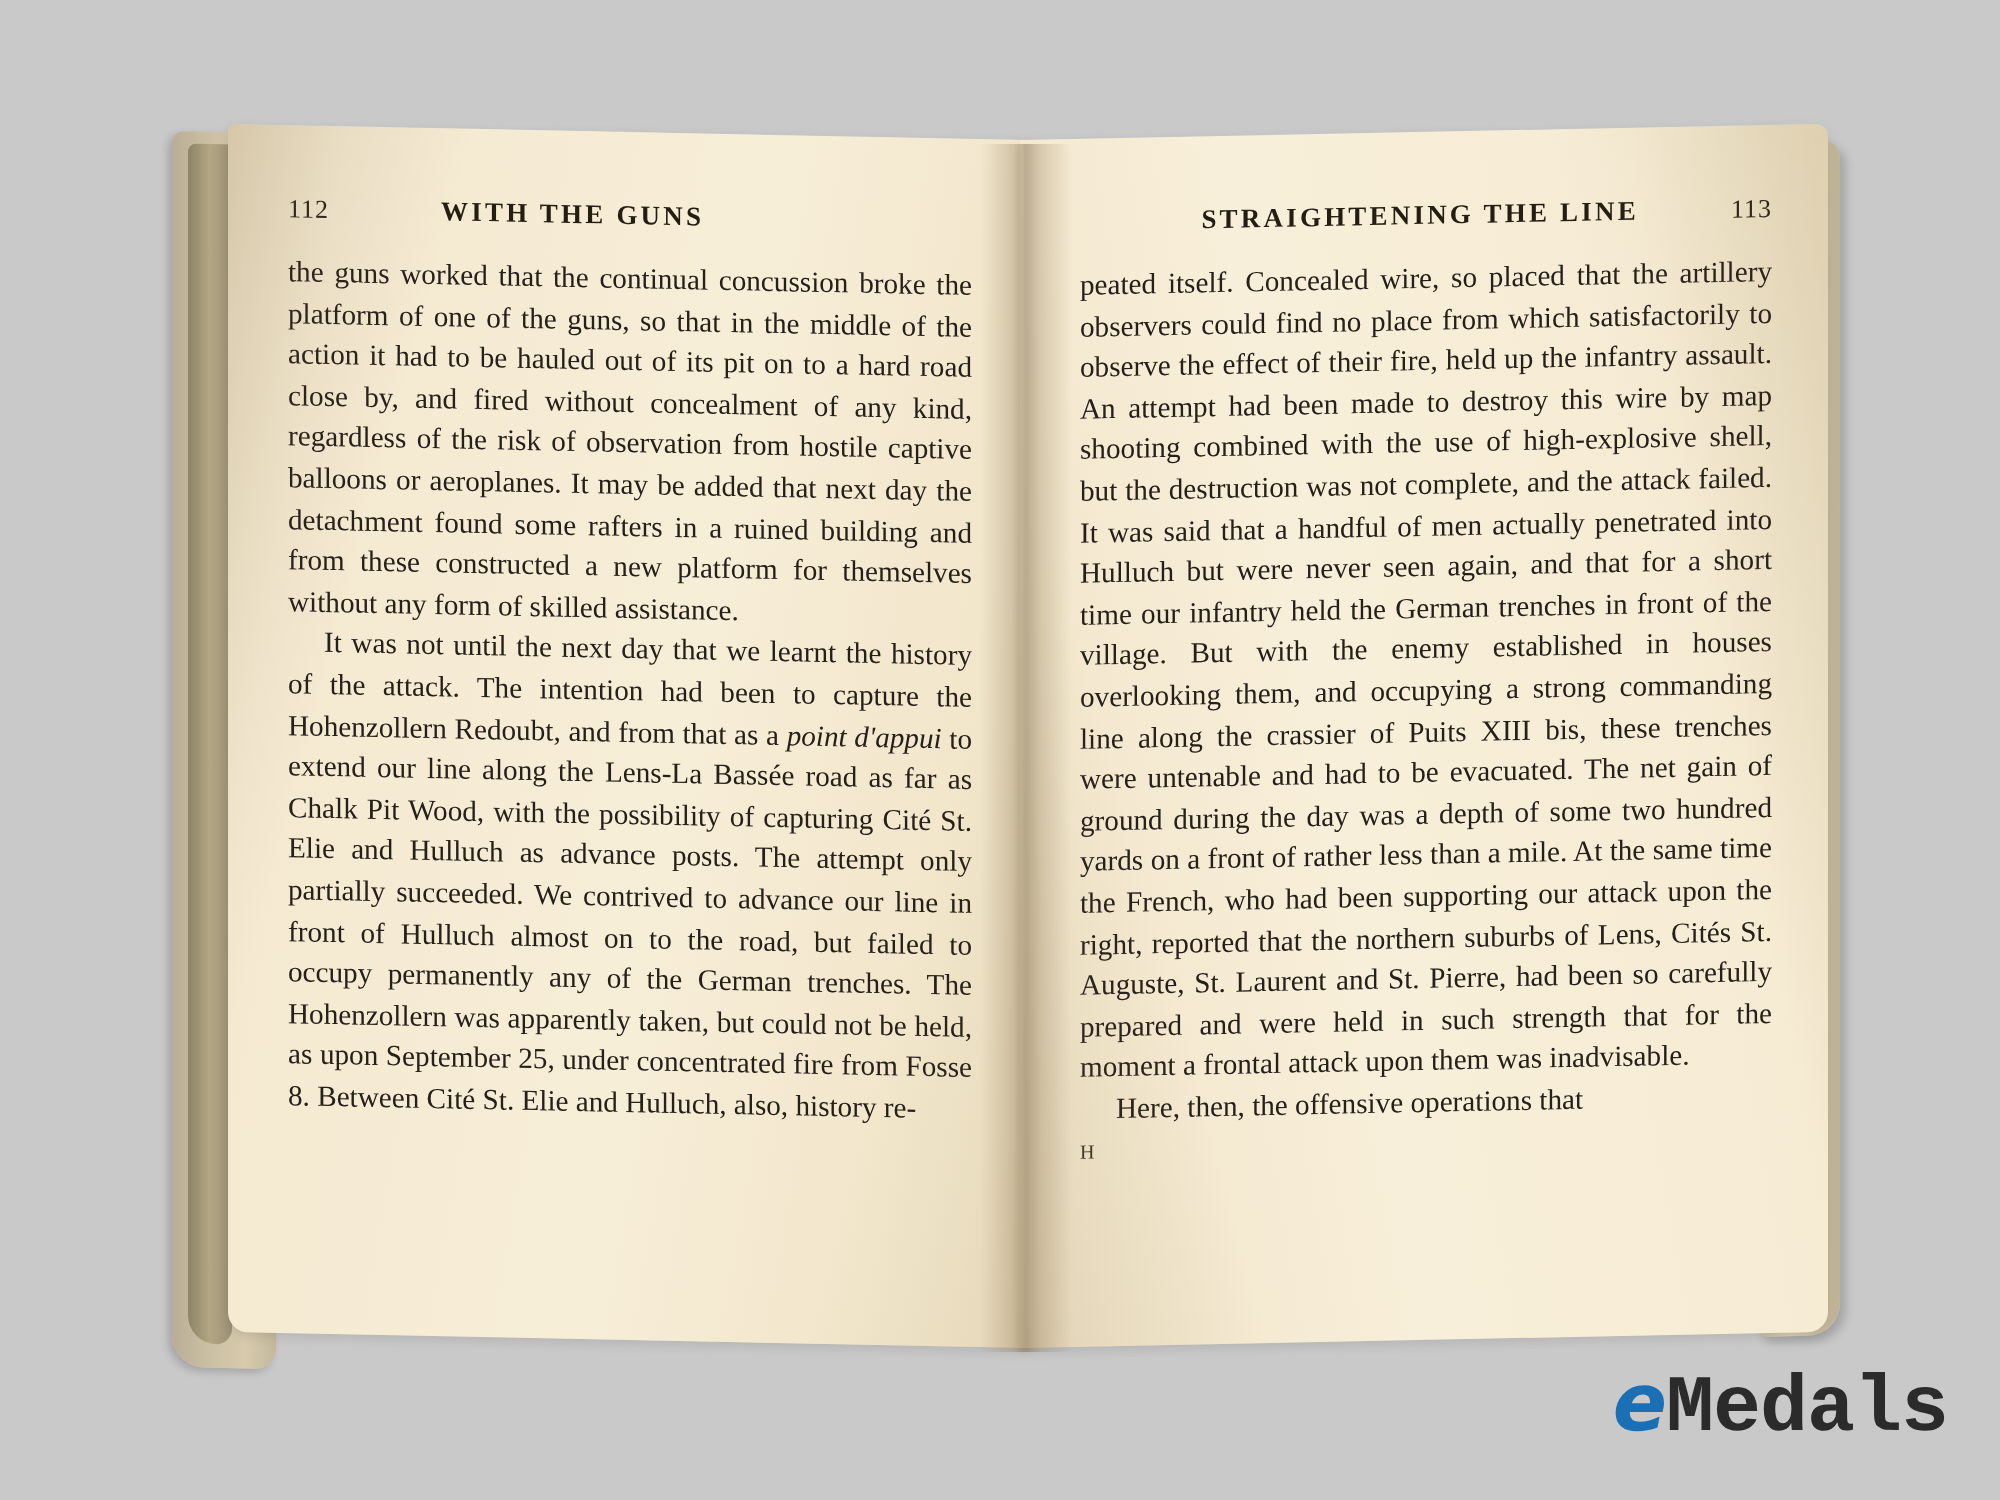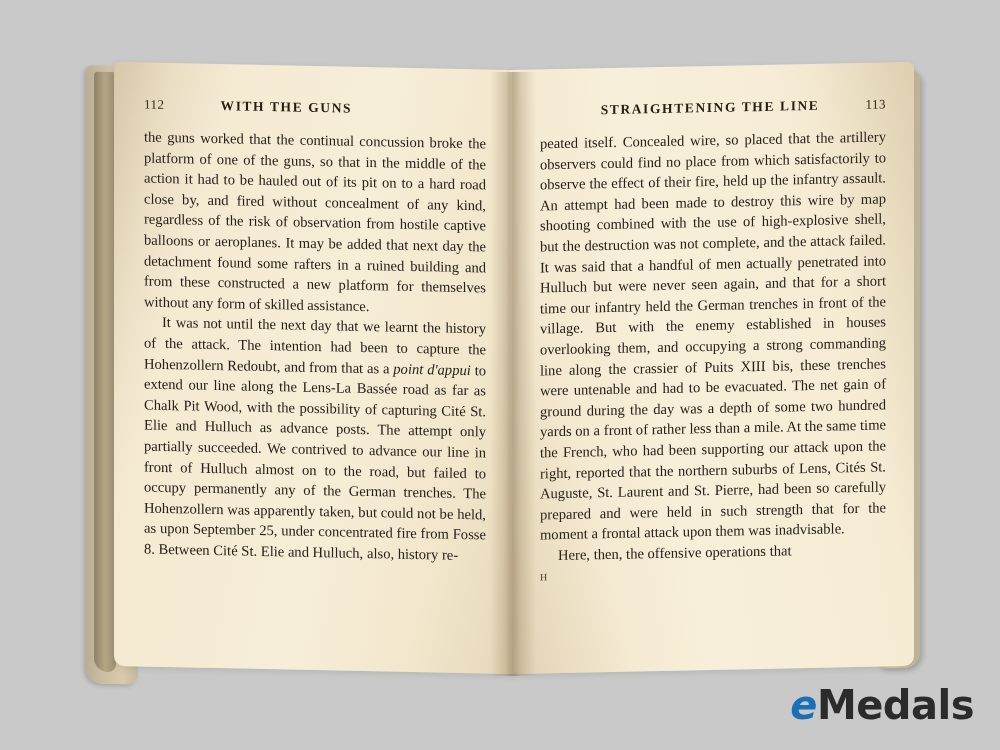--- a/index.html
+++ b/index.html
@@ -174,21 +174,21 @@
     right: 26px;
     bottom: 22px;
     display: flex;
     align-items: baseline;
     font-family: "DejaVu Sans", sans-serif;
     font-size: 40px;
     font-weight: 700;
     letter-spacing: -0.5px;
   }
   .wm-e { color: #1b6fb5; font-style: italic; font-weight: 700; }
-  .wm-medals { color: #2b2b2b; }
+  .wm-medals { color: #2b2b2b; font-family: Liberation Mono, monospace; }
 </style>
 </head>
 <body>
 
 <div id="screenshot">
 
   <div class="book">
 
     <div class="cover-left"></div>
     <div class="cover-left-edge"></div>

